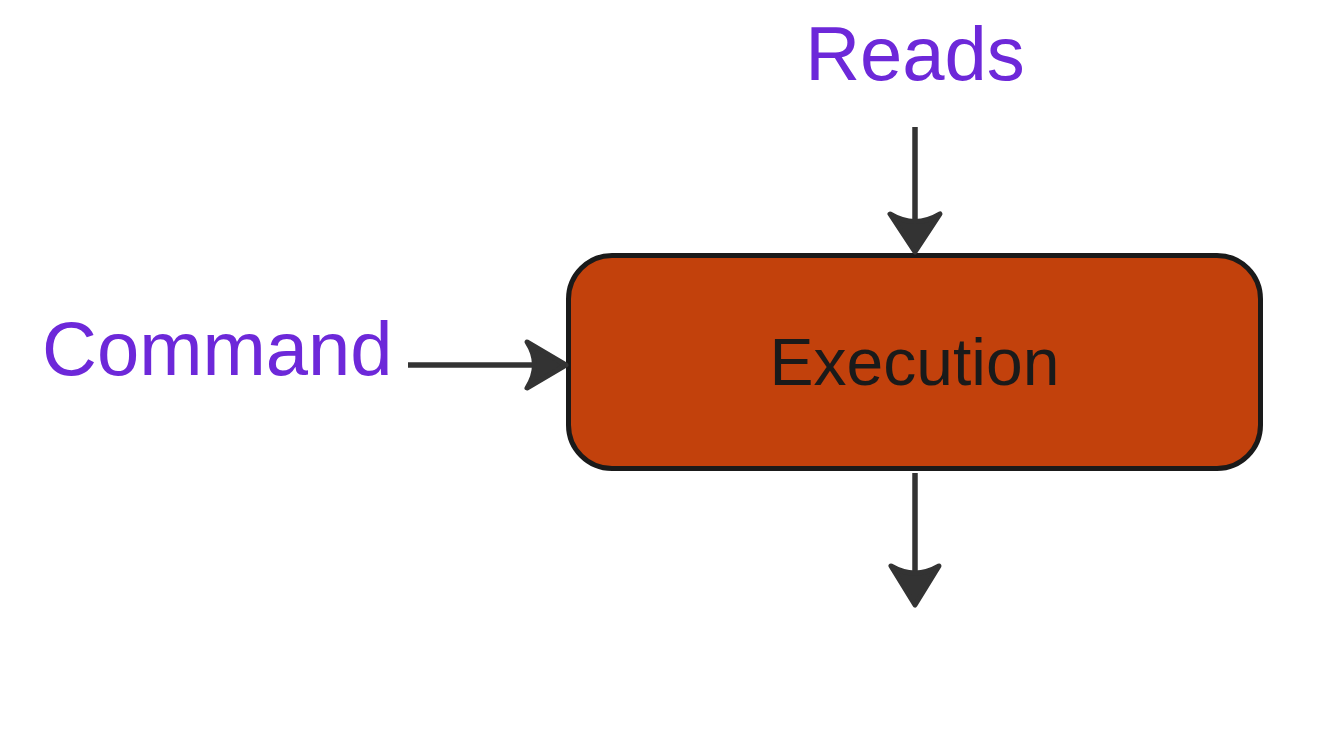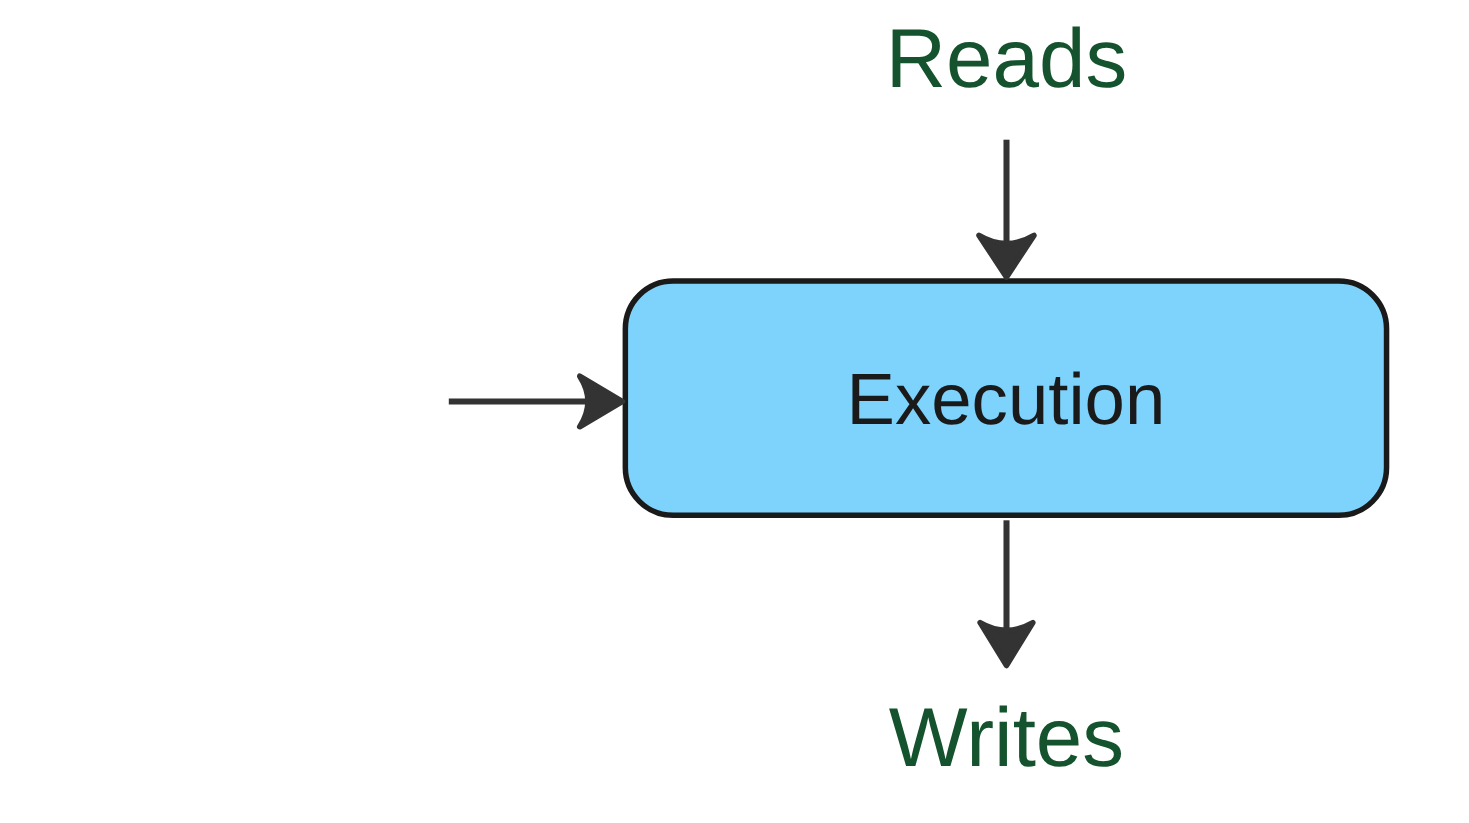--- a/index.html
+++ b/index.html
@@ -10,38 +10,38 @@
   }
   .canvas {
     position: relative;
     width: 1335px;
     height: 748px;
     background: #ffffff;
     overflow: hidden;
   }
   .label {
     position: absolute;
-    color: #14532d;
+    color: #6d28d9;
     font-size: 76px;
     line-height: 76px;
     white-space: nowrap;
   }
   .label.centered {
     left: 715px;
     width: 400px;
     text-align: center;
   }
   .node {
     position: absolute;
     left: 566px;
     top: 253px;
     width: 697px;
     height: 218px;
     box-sizing: border-box;
-    background: #7dd3fc;
+    background: #c2410c;
     border: 5px solid #1a1a1a;
     border-radius: 46px;
     display: flex;
     flex-direction: column;
     align-items: center;
     justify-content: center;
   }
   .node-line {
     color: #1a1a1a;
     font-size: 66px;
@@ -68,22 +68,22 @@
     stroke-linejoin: round;
   }
 </style>
 </head>
 <body>
 
 <div class="canvas">
 
   <div class="label centered" style="top:16px;">Reads</div>
 
+  <div class="label" style="left:42px; top:311px;">Command</div>
 
-  <div class="label centered" style="top:633px;">Writes</div>
 
   <div class="node">
     <div class="node-line">Execution</div>
   </div>
 
   <svg class="arrows" viewBox="0 0 1335 748">
 
     <g>
       <line x1="915" y1="127" x2="915" y2="236"></line>
       <path d="M 915 252 L 890 214 Q 915 229 940 214 Z"></path>

